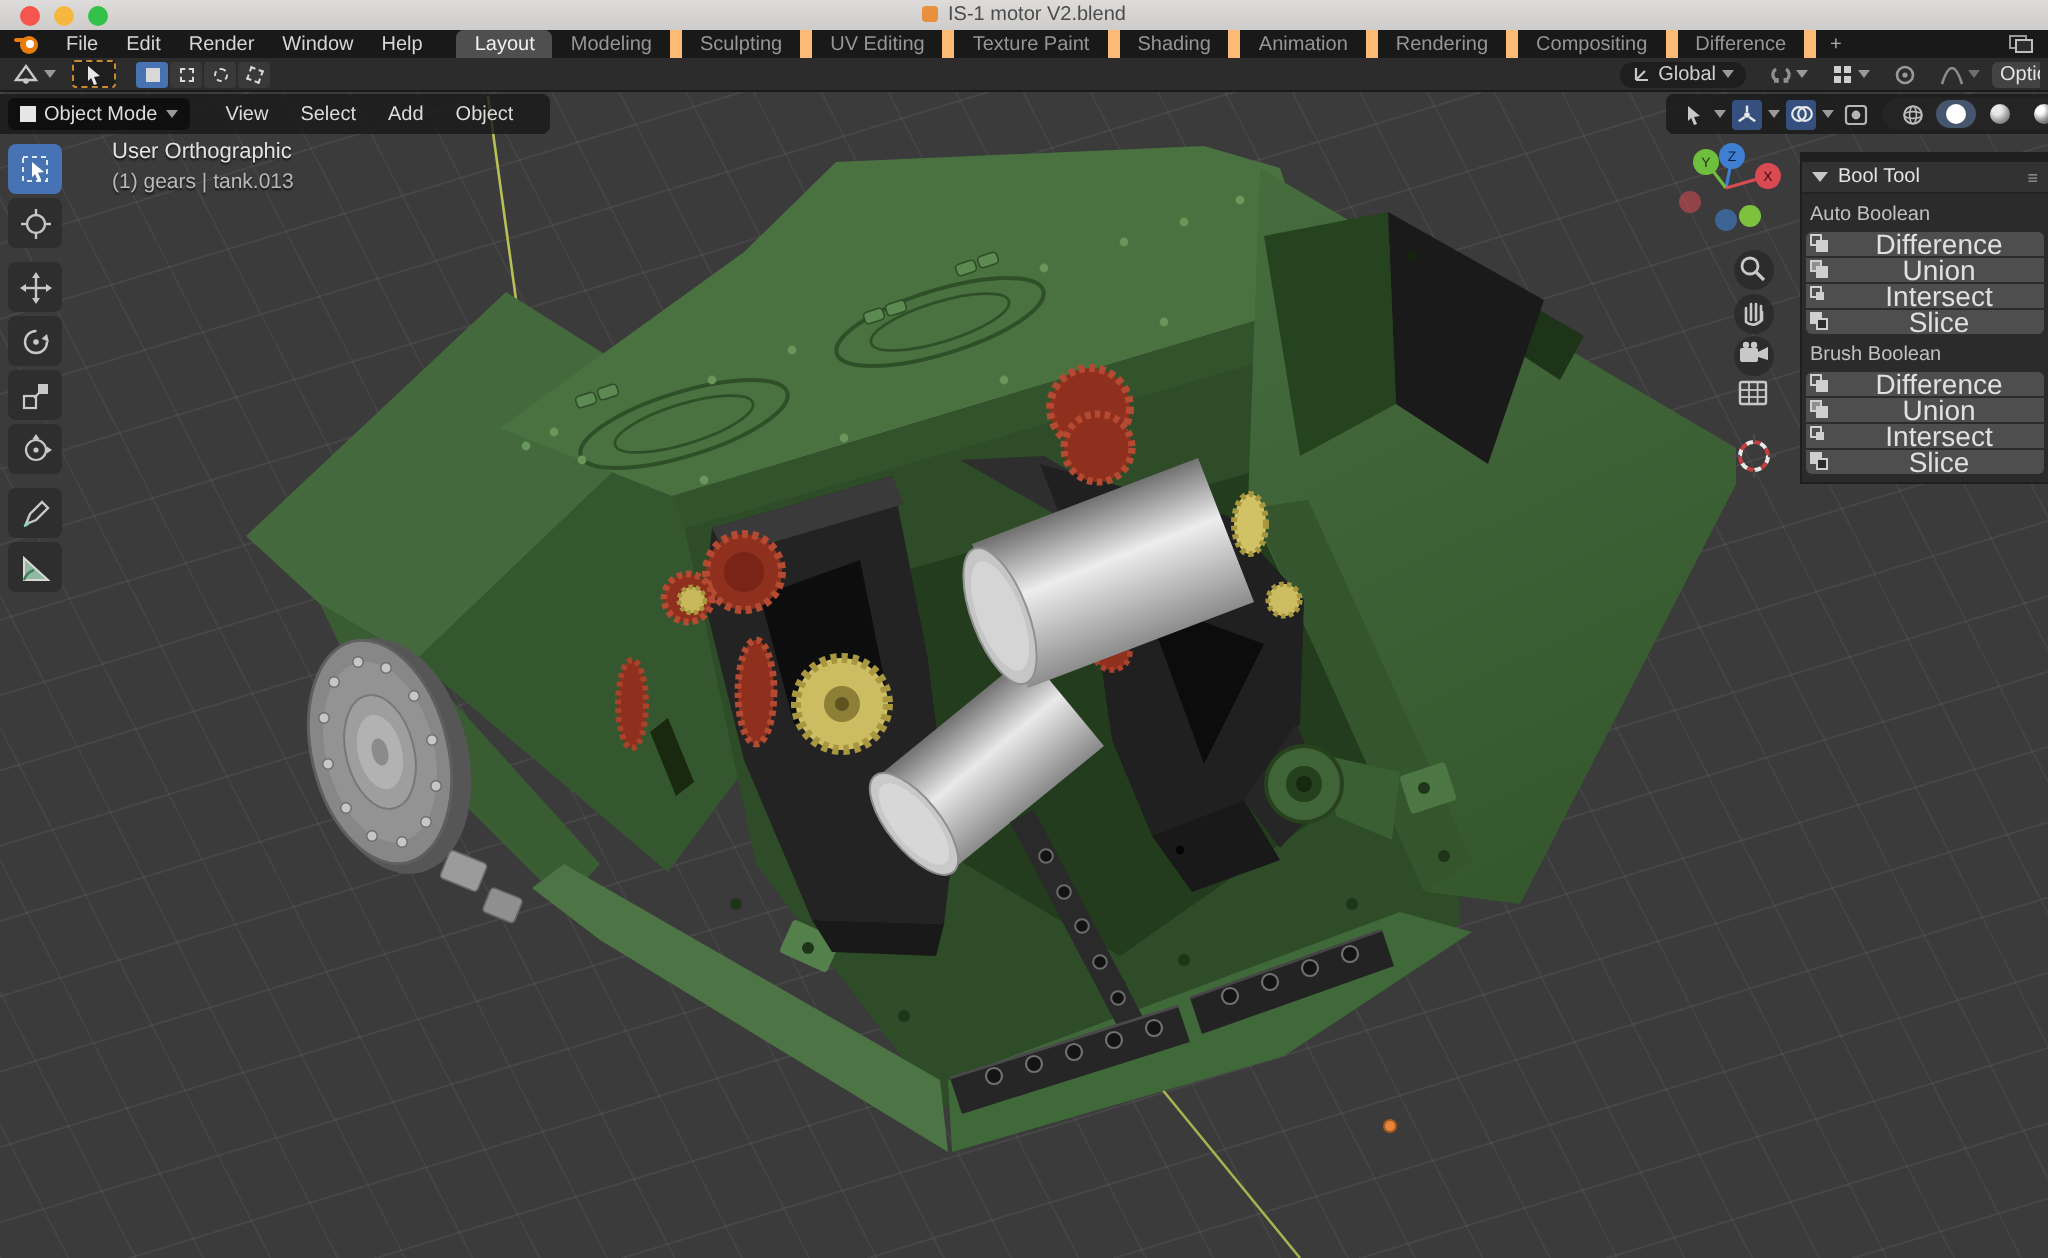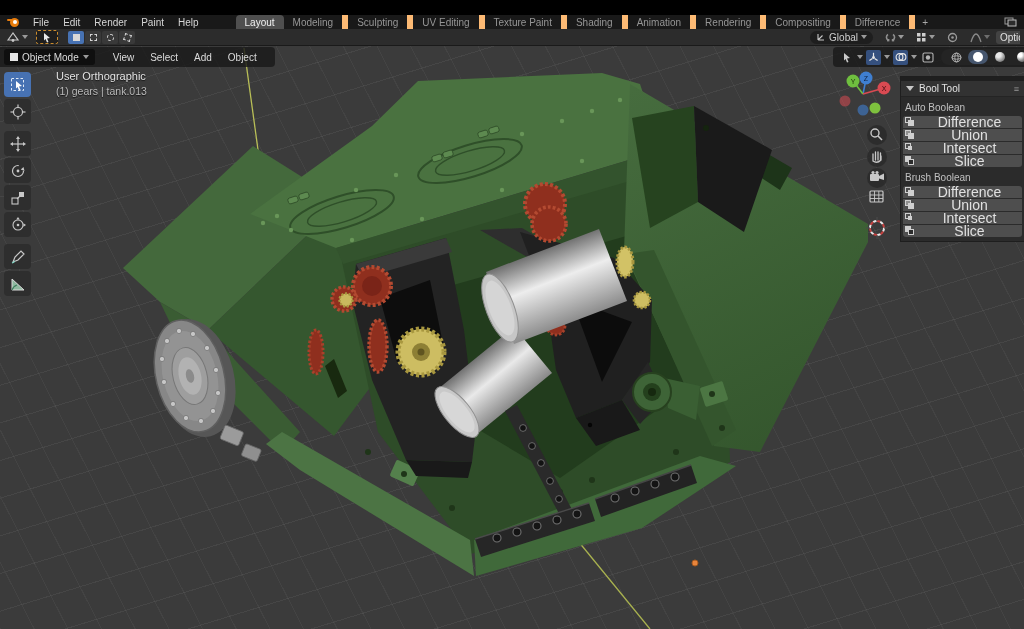--- a/index.html
+++ b/index.html
@@ -19,21 +19,21 @@
   .title-center .doc-ico{display:inline-block;width:8px;height:8px;border-radius:2px;
     background:#e8903c;vertical-align:-1px;margin-right:5px;}
   
   .menubar{position:absolute;top:15px;left:0;right:0;height:14px;background:#191919;
     display:flex;align-items:center;font-size:10px;color:#d6d6d6;}
   .blogo{width:13px;height:9px;margin:0 6px 0 7px;position:relative;}
   .blogo .b1{position:absolute;left:3px;top:0;width:9px;height:9px;border-radius:50%;background:#e87d0d;}
   .blogo .b2{position:absolute;left:6px;top:2px;width:4px;height:4px;border-radius:50%;background:#fff;}
   .blogo .b3{position:absolute;left:0;top:1px;width:6px;height:2px;border-radius:2px;background:#e87d0d;}
   .menu-item{padding:0 7px;cursor:default;}
-  .tabs{display:flex;align-items:stretch;height:100%;margin-left:30px;}
+  .tabs{display:flex;align-items:stretch;height:100%;margin-left:10px;}
   .tab{padding:0 9px;display:flex;align-items:center;color:#969696;border-right:6px solid #fdba74;font-size:10px;}
   .tab.active{background:#4f4f4f;color:#f0f0f0;border-radius:4px 4px 0 0;border-right:none;}
   .tab.plus{color:#aaa;border-right:none;padding:0 7px;}
   .menubar-right{margin-left:auto;margin-right:6px;display:flex;align-items:center;gap:3px;}
   
   .topbar{position:absolute;top:29px;left:0;right:0;height:17px;background:#2c2c2c;
     display:flex;align-items:center;font-size:10px;color:#cfcfcf;border-bottom:1px solid #1a1a1a;}
   .tb-ico{height:13px;display:flex;align-items:center;margin-left:6px;gap:2px;}
   .chev{width:0;height:0;border-left:3px solid transparent;border-right:3px solid transparent;
         border-top:4px solid #9a9a9a;display:inline-block;}
@@ -98,31 +98,39 @@
   .bool-ico .sqA{position:absolute;left:0;top:0;width:6px;height:6px;border:1px solid #cfcfcf;}
   .bool-ico .sqB{position:absolute;left:3px;top:3px;width:6px;height:6px;background:#cfcfcf;border:1px solid #cfcfcf;}
   .pad-bottom{height:4px;}
   svg{display:block;}
 </style>
 </head>
 <body>
 
 <div class="app">
 
+  <div class="titlebar">
+    <span class="tl red"></span>
+    <span class="tl yel"></span>
+    <span class="tl grn"></span>
+    <div class="title-center">
+      <span class="doc-ico"></span><span>IS-1 motor V2.blend</span>
+    </div>
+  </div>
 
   <div class="menubar">
     <div class="blogo">
         <div class="b1"></div>
         <div class="b2"></div>
         <div class="b3"></div>
       </div>
     <span class="menu-item">File</span>
     <span class="menu-item">Edit</span>
     <span class="menu-item">Render</span>
-    <span class="menu-item">Paint</span>
+    <span class="menu-item">Window</span>
     <span class="menu-item">Help</span>
     <div class="tabs">
       <span class="tab active">Layout</span>
       <span class="tab">Modeling</span>
       <span class="tab">Sculpting</span>
       <span class="tab">UV Editing</span>
       <span class="tab">Texture Paint</span>
       <span class="tab">Shading</span>
       <span class="tab">Animation</span>
       <span class="tab">Rendering</span>

